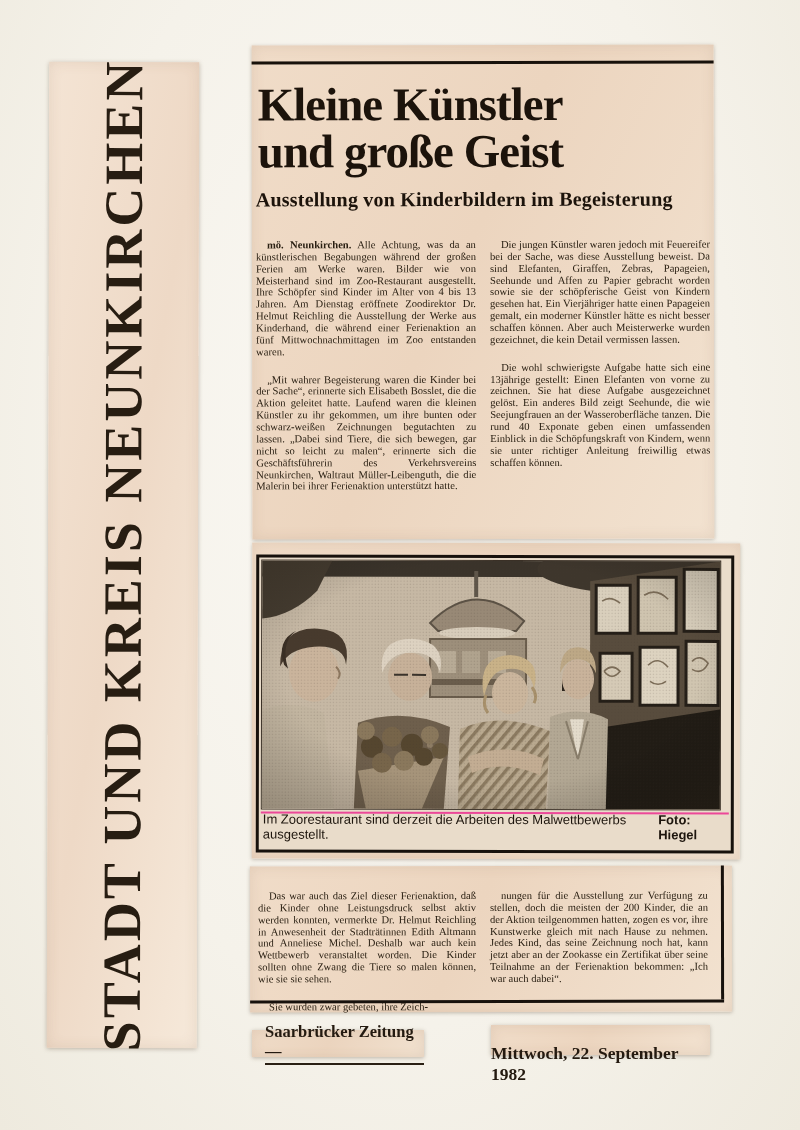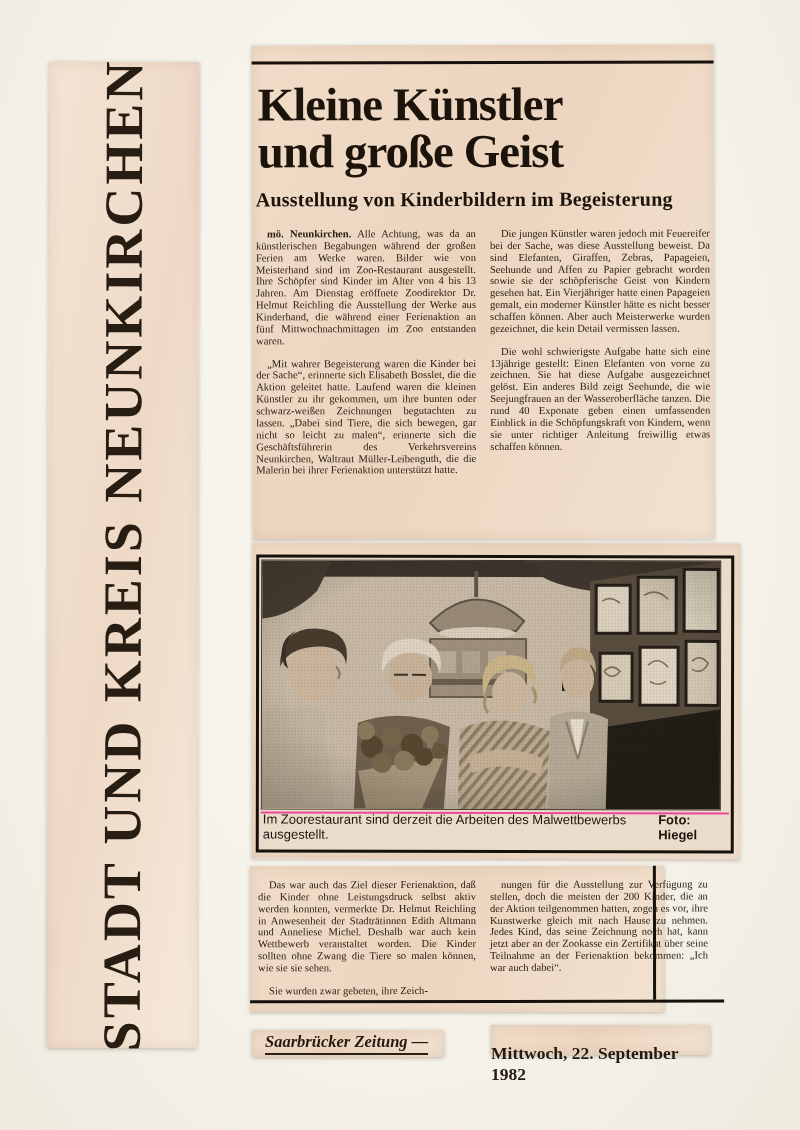--- a/index.html
+++ b/index.html
@@ -34,47 +34,47 @@
   .headline{
     margin:36px 6px 0 6px;text-align:left;
     font-weight:700;font-size:47px;line-height:.99;letter-spacing:-1px;color:#1c130b;
   }
   .subheadline{
     margin:14px 2px 0 4px;font-weight:700;font-size:20px;letter-spacing:.2px;color:#1c130b;
   }
   .cols{display:flex;gap:14px;margin:12px 4px 0 4px;}
   .col{width:224px;}
   .col p{
-    margin:5px 0 11px 0;font-size:10.6px;line-height:1.12;text-align:justify;
+    margin:16px 0 11px 0;font-size:10.6px;line-height:1.12;text-align:justify;
     text-indent:11px;color:#2a2013;
   }
   
   .photo-clip{left:252px;top:543px;width:488px;height:316px;transform:rotate(.1deg);}
   .photo-box{
     position:absolute;left:4px;top:12px;width:468px;height:288px;
     border:3px solid #17110c;background:#e9dcca;padding:2px;
   }
   .photo-box svg{display:block;width:458px;height:248px;border:1px solid #3a3026;}
   .caption-bar{
     display:flex;justify-content:space-between;align-items:center;
     height:26px;margin-top:2px;border-top:2px solid #ec4899;
     font-family:"Liberation Sans", sans-serif;font-size:13px;color:#1d150d;
     padding:0 2px;
   }
   .caption-bar .credit{font-weight:700;}
   
-  .lower-clip{left:250px;top:866px;width:414px;height:146px;transform:rotate(-.1deg);}
+  .lower-clip{left:250px;top:866px;width:482px;height:146px;transform:rotate(-.1deg);}
   .lower-cols{display:flex;gap:14px;margin:8px 6px 0 8px;width:450px;}
   .lower-cols .col{width:221px;}
   .right-rule{position:absolute;right:8px;top:0;width:3px;height:134px;background:#17110c;}
   .bottom-rule{position:absolute;left:0;bottom:9px;width:474px;height:3px;background:#17110c;}
   
   .masthead{
-    left:252px;top:1030px;width:192px;height:27px;
-    display:flex;align-items:center;padding-left:13px;box-sizing:border-box;font-style:italic;
+    left:252px;top:1030px;width:172px;height:27px;
+    display:flex;align-items:center;padding-left:13px;box-sizing:border-box;
   }
   .masthead span{
     font-weight:700;font-size:16.5px;color:#241a10;
     border-bottom:2px solid #2a2014;padding-bottom:1px;
   }
   .dateline{
     left:491px;top:1025px;width:219px;height:30px;
     display:flex;align-items:center;justify-content:center;
   }
   .dateline span{font-weight:700;font-size:17.5px;color:#241a10;margin-top:48px;}

